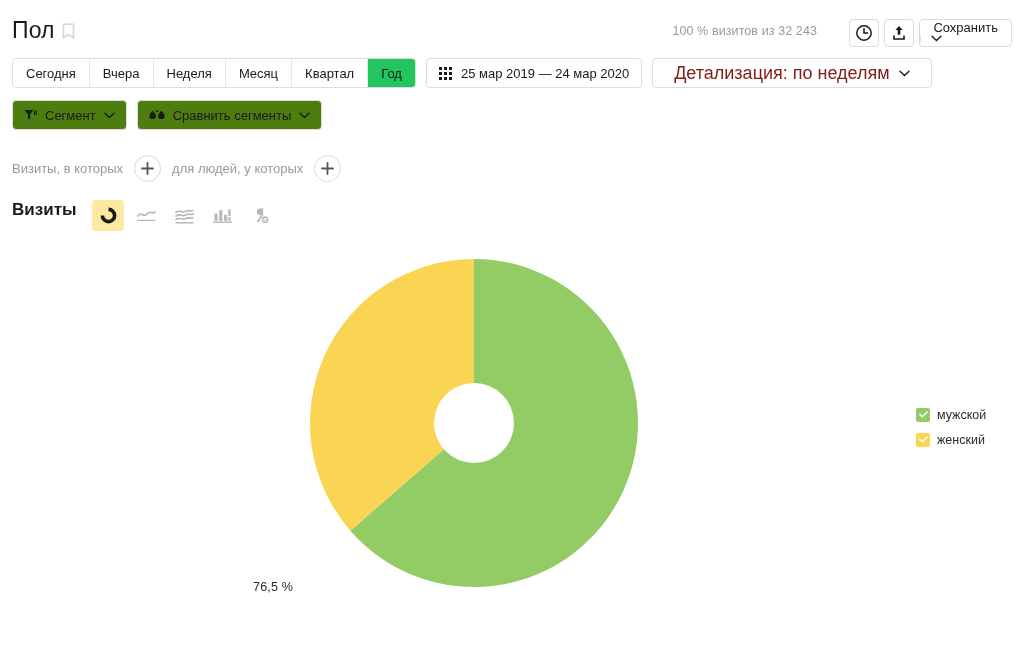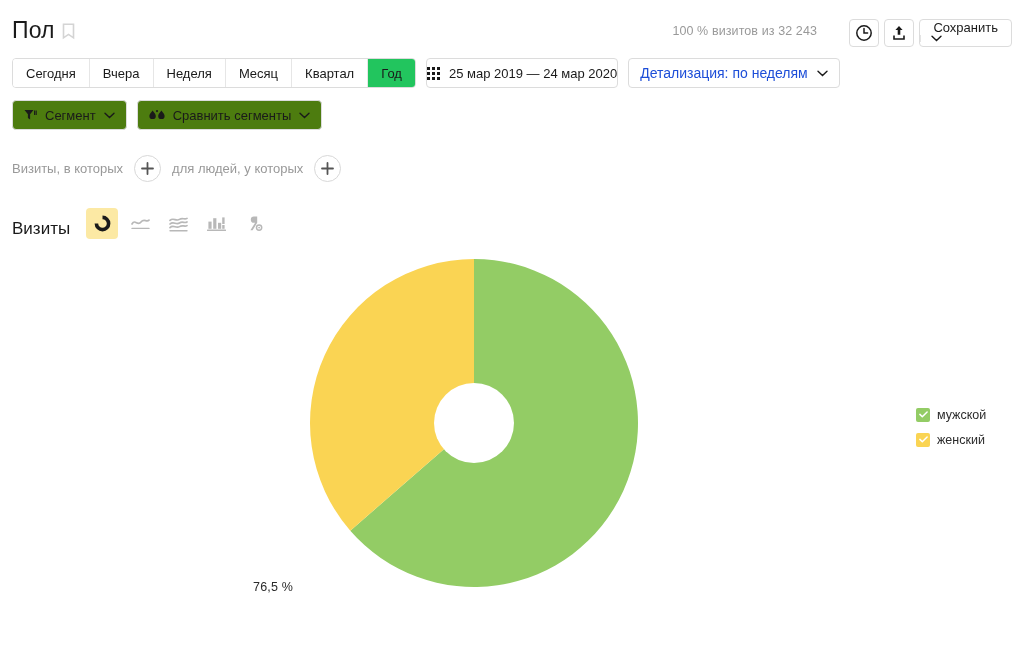--- a/index.html
+++ b/index.html
@@ -136,40 +136,40 @@
   }
   .date-btn {
     margin-left: 10px;
     height: 30px;
     border: 1px solid #dcdcdc;
     border-radius: 4px;
     background: #fff;
     box-sizing: border-box;
     display: flex;
     align-items: center;
-    padding: 0 0;
+    padding: 0 12px;
     cursor: pointer;
     white-space: nowrap;
     font-size: 13px;
     color: #1a1a1a;
   }
   .detail-btn {
     margin-left: 10px;
     height: 30px;
     border: 1px solid #dcdcdc;
     border-radius: 4px;
     background: #fff;
     box-sizing: border-box;
     display: flex;
     align-items: center;
-    padding: 0 11px;
-    cursor: pointer;
-    white-space: nowrap;
-    font-size: 14px;
-    color: #1d4ed8;
+    padding: 0 21px;
+    cursor: pointer;
+    white-space: nowrap;
+    font-size: 18px;
+    color: #7f1d1d;
   }
 
   
   .cal-icon {
     width: 13px; height: 13px;
     margin-right: 9px;
     display: block;
   }
 
   
@@ -229,24 +229,25 @@
     align-items: center;
     justify-content: center;
     cursor: pointer;
     background: #fff;
   }
 
   
   .metric-row {
     position: absolute;
     left: 12px;
-    top: 207px;
+    top: 200px;
     height: 32px;
     display: flex;
-    align-items: flex-end;
+    align-items: flex-start;
+    font-weight: bold;
   }
   .metric-name {
     font-size: 17px;
     color: #1a1a1a;
     margin-right: 16px;
     white-space: nowrap;
   }
   .chart-type {
     width: 32px;
     height: 31px;

